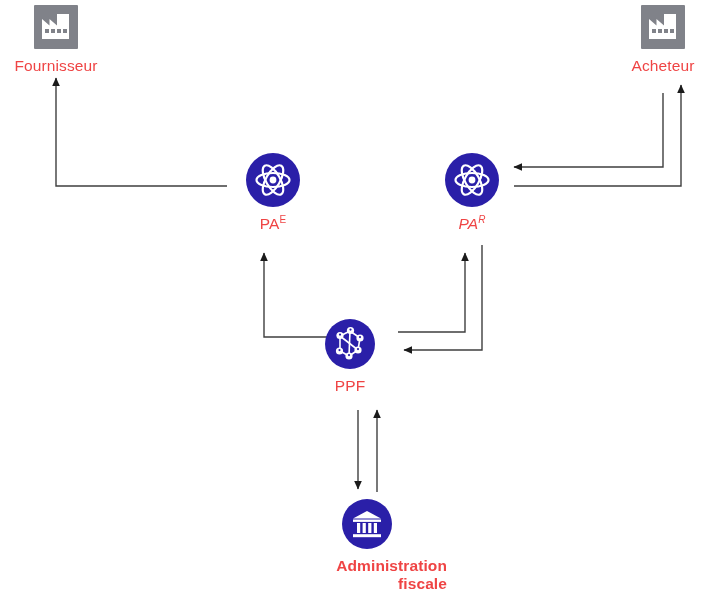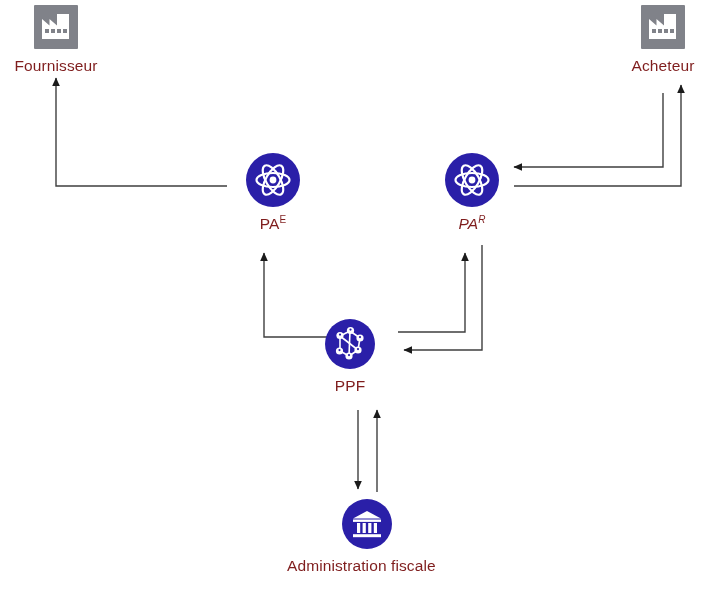--- a/index.html
+++ b/index.html
@@ -25,29 +25,30 @@
     display: flex;
     flex-direction: column;
     align-items: center;
   }
   .node-icon {
     display: block;
   }
   .node-label {
     margin-top: 4px;
     font-size: 15.5px;
-    color: #7f1d1d;
-    text-align: left;
+    color: #ef4444;
+    text-align: right;
     line-height: 1.16;
     white-space: pre;
     letter-spacing: 0.1px;
   }
   .node-label.two-line {
     white-space: normal;
     width: 160px;
+    font-weight: bold;
   }
   .sup {
     font-size: 10px;
     vertical-align: super;
     line-height: 0;
   }
   svg.arrows {
     position: absolute;
     left: 0; top: 0;
     width: 701px;

